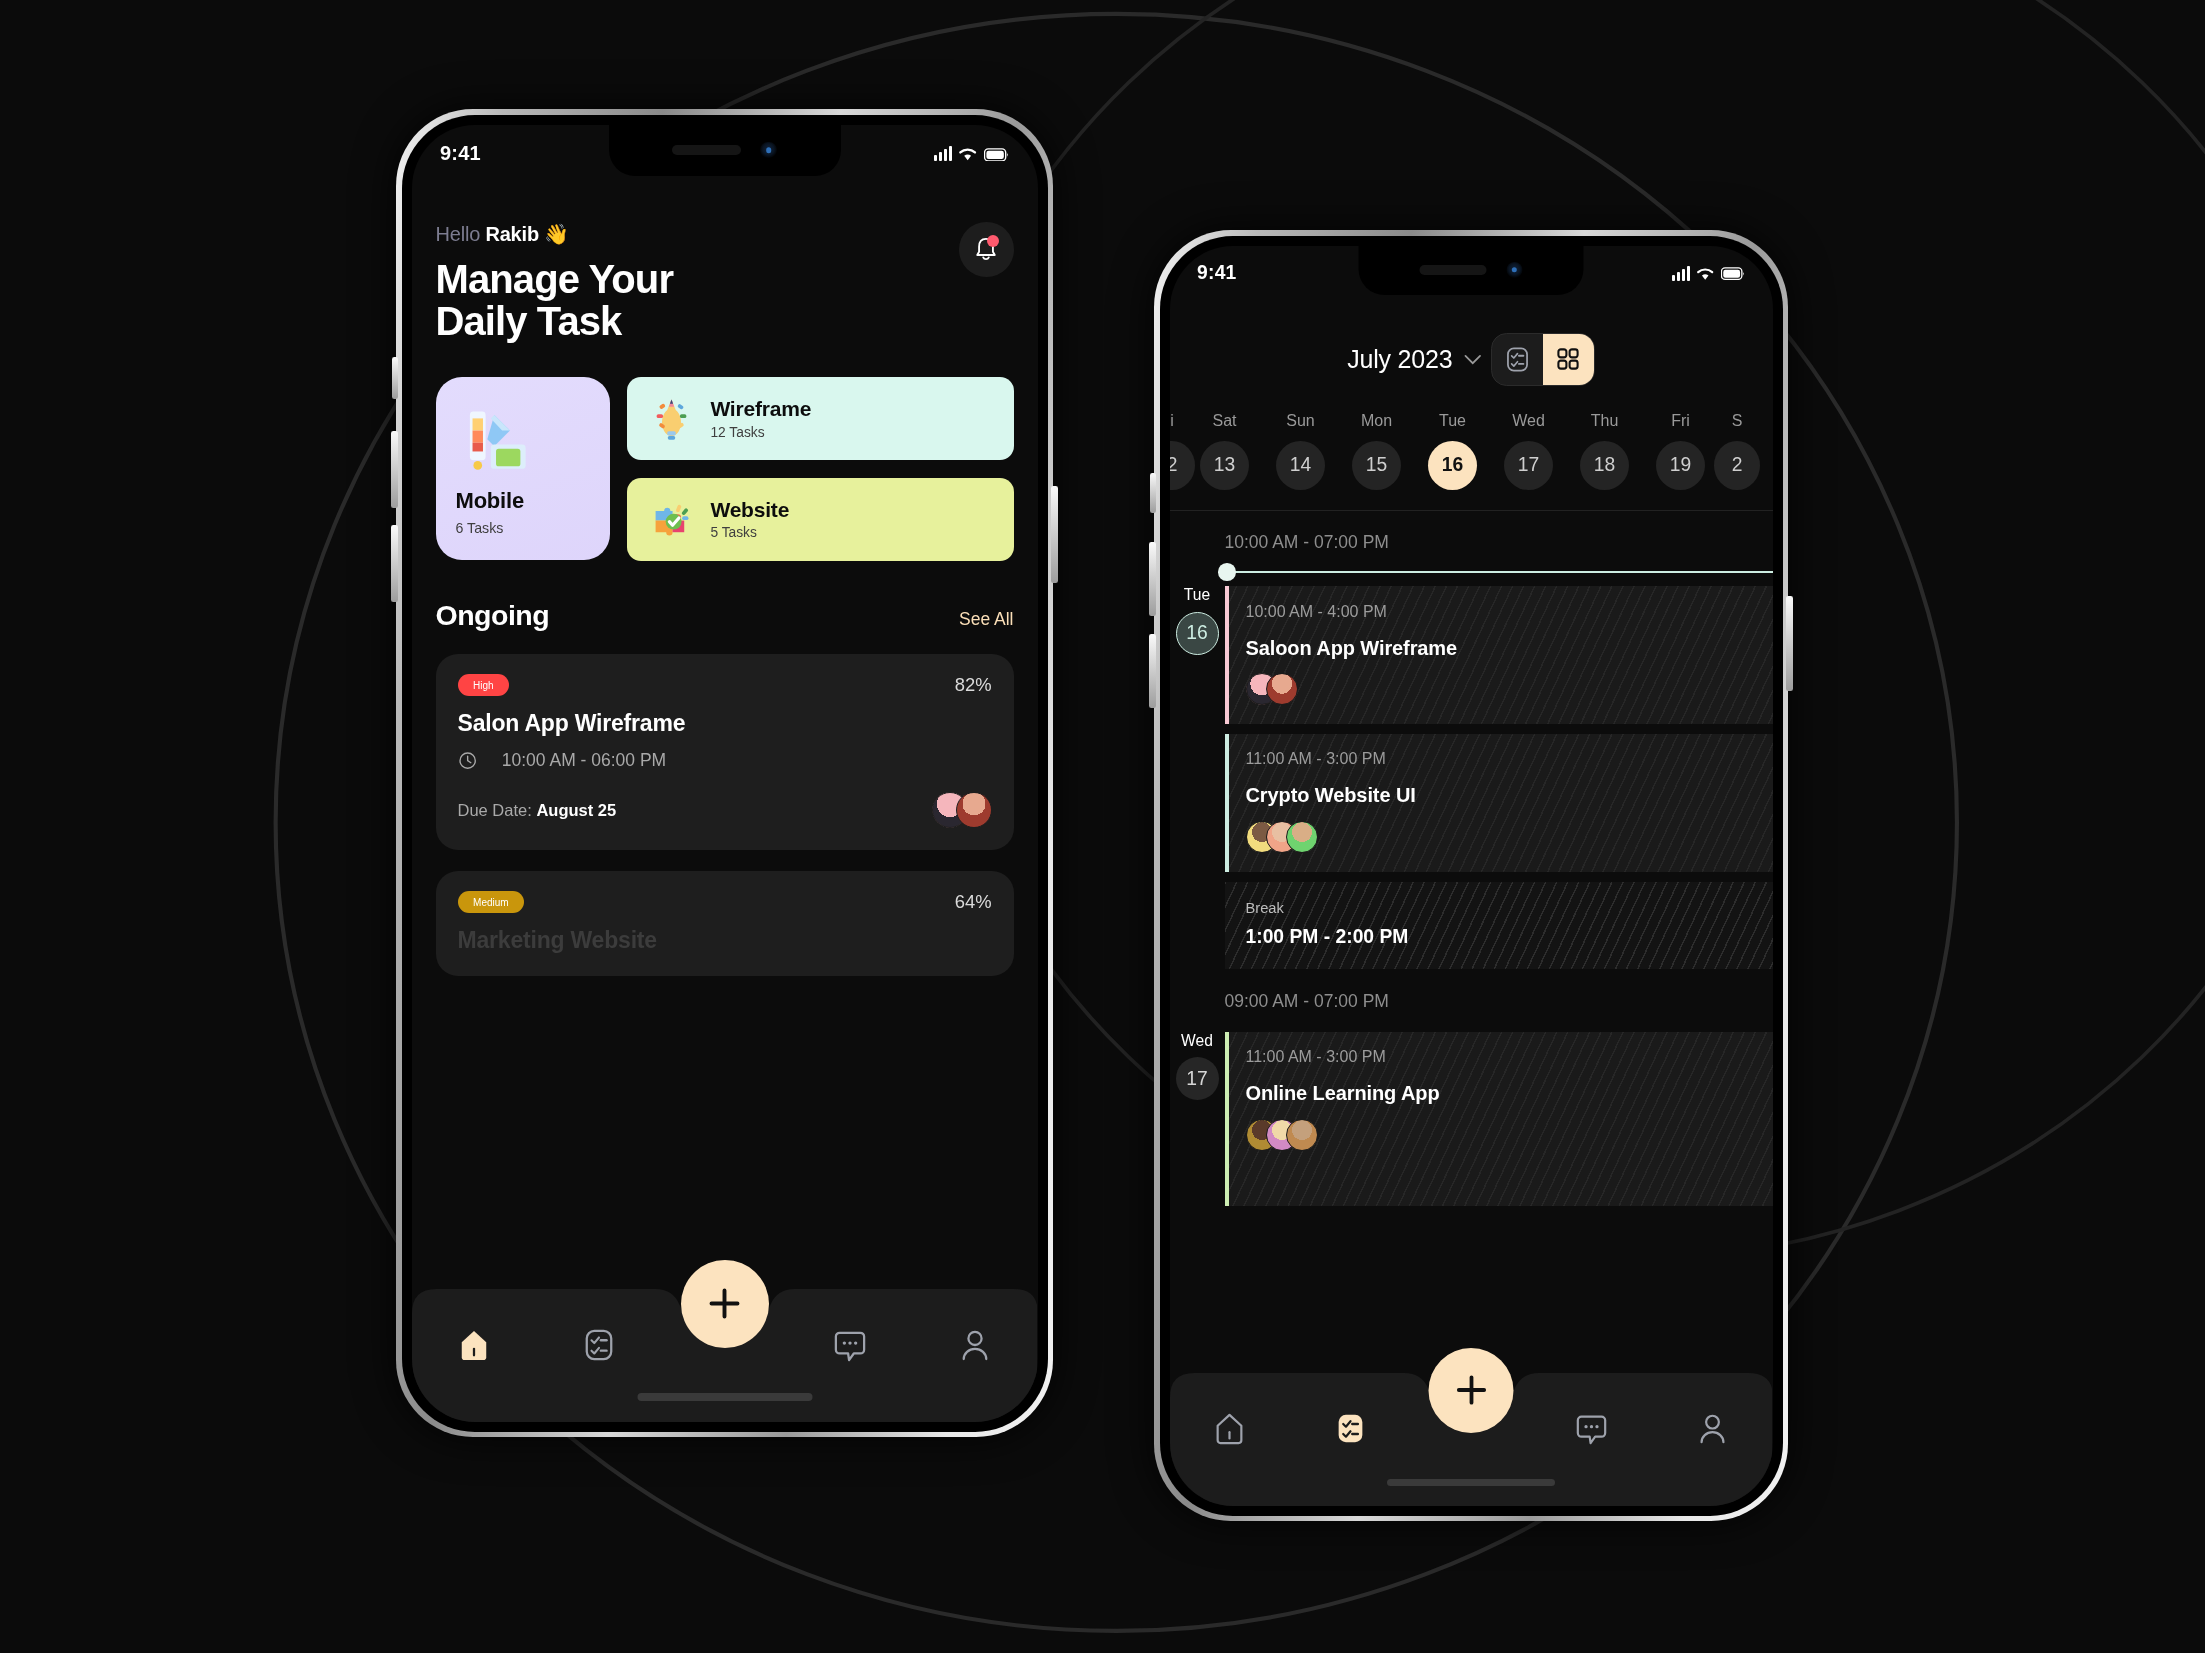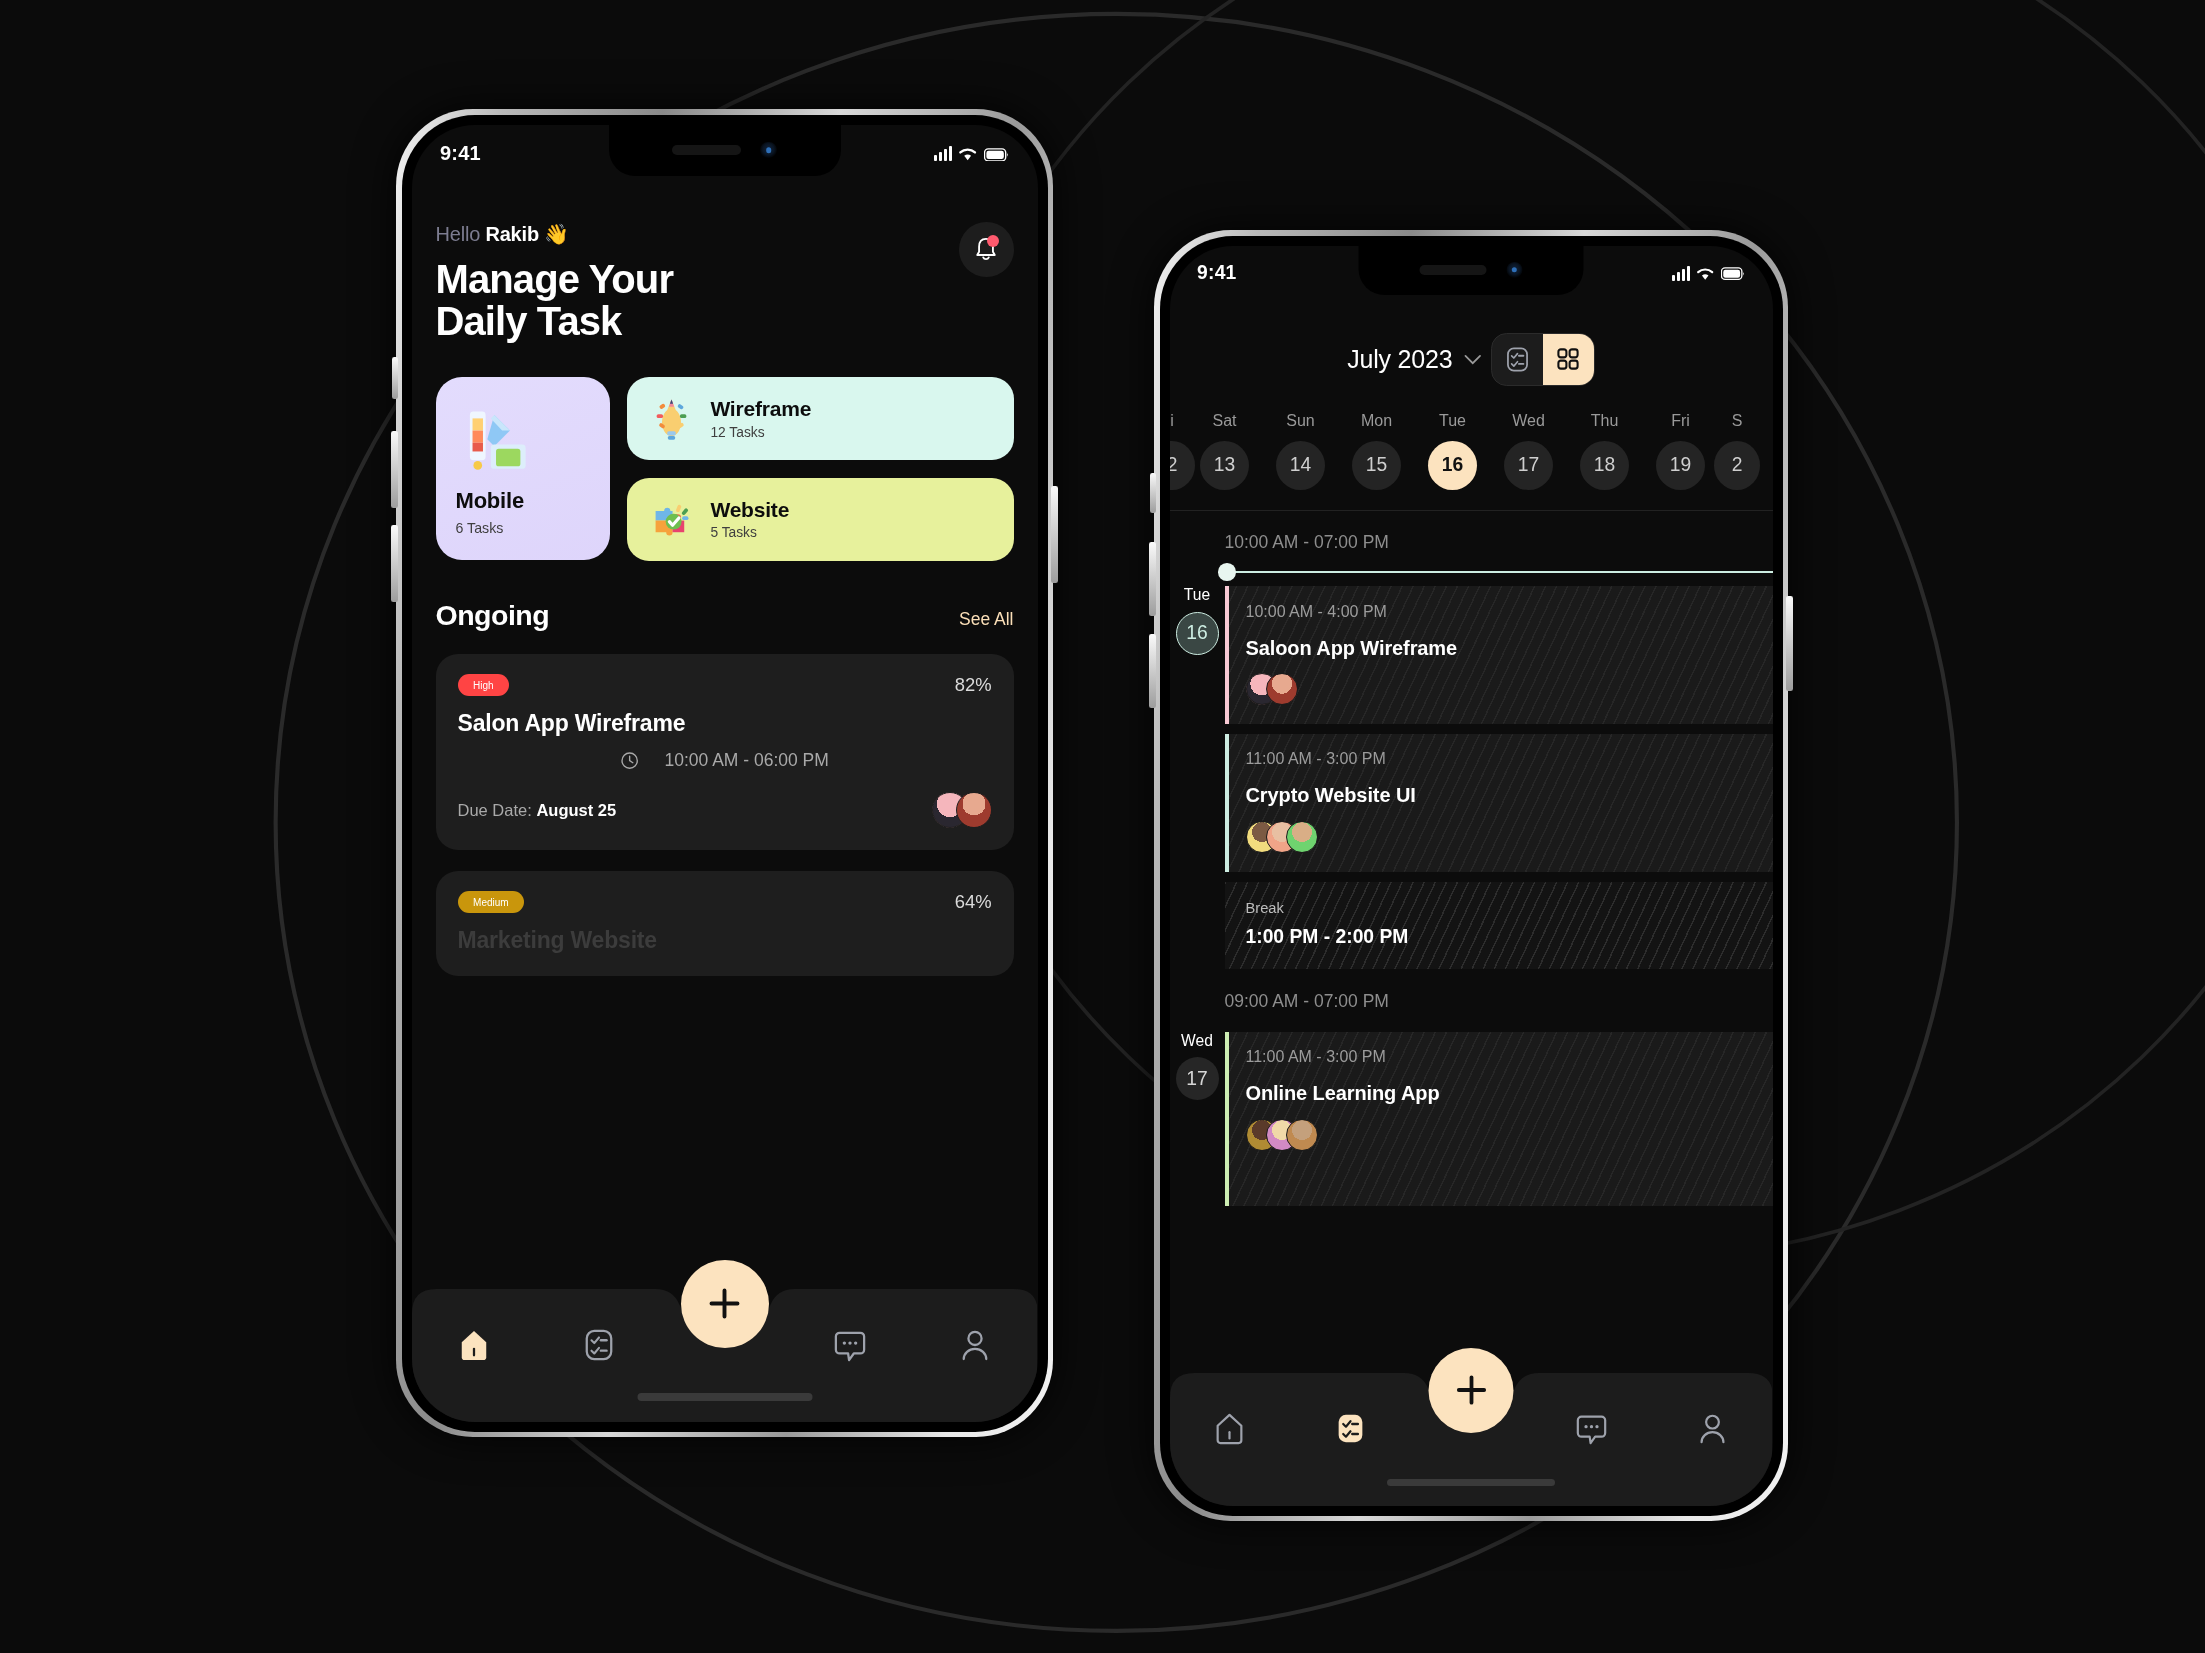--- a/index.html
+++ b/index.html
@@ -77,41 +77,41 @@
   .big-title { font-size:40px; line-height:1.07; font-weight:700; color:#fff; letter-spacing:-0.9px; }
 
   .cards-row { display:flex; gap:17.5px; }
   .card-mobile {
     width:174px; border-radius:26px;
     background:linear-gradient(160deg,#E3DCFD 0%,#DED5FB 100%);
     padding:24px 20px; display:flex; flex-direction:column; justify-content:space-between;
   }
   .card-right-col { flex:1; display:flex; flex-direction:column; gap:17.5px; }
   .mini-card {
-    border-radius:22px; flex:1; display:flex; align-items:center; gap:12px; padding:0 18.4px;
+    border-radius:14px; flex:1; display:flex; align-items:center; gap:12px; padding:0 18.4px;
   }
   .mini-card.wire { background:#D9F7EE; }
   .mini-card.web  { background:#E7F19C; }
   .cc-title { font-size:21px; font-weight:700; color:#0D0D0D; letter-spacing:-0.2px; }
   .cc-sub   { font-size:13.8px; color:#3f3f3f; margin-top:3.7px; }
   .card-mobile .cc-title { font-size:22px; }
   .card-mobile .cc-sub { font-size:14.2px; margin-top:6.4px; }
 
   .section-row { display:flex; align-items:baseline; justify-content:space-between; }
   .sec-title { font-size:28.5px; font-weight:700; color:#fff; letter-spacing:-0.5px; }
   .see-all { font-size:17.5px; color:#FBDFB8; }
 
   .task-card { background:#1E1E1E; border-radius:22px; padding:20px 22px 22px; }
   .tc-top { display:flex; align-items:center; justify-content:space-between; }
   .pill { border-radius:15.6px; padding:5.5px 15.6px; font-size:10px; color:#fff; font-weight:500; }
   .pill.high { background:#FF4444; }
   .pill.medium { background:#C9960C; }
   .pct { font-size:18.4px; color:#DBDBDB; }
   .tc-title { font-size:23px; font-weight:600; color:#fff; margin-top:13.8px; letter-spacing:-0.2px; }
-  .tc-time { display:flex; align-items:center; gap:25px; margin-top:13px; font-size:17.5px; color:#A9A9A9;justify-content:center; }
+  .tc-time { display:flex; align-items:center; gap:25px; margin-top:13px; font-size:17.5px; color:#A9A9A9; }
   .tc-due  { display:flex; align-items:center; justify-content:space-between; margin-top:21px; }
   .due-label { font-size:16.5px; color:#A9A9A9; }
   .due-label b { color:#fff; font-weight:600; }
 
   .avatars { display:flex; }
   .avatars .av { border-radius:50%; border:1.8px solid #1E1E1E; background-size:cover; }
   .avatars .av + .av { margin-left:-12px; }
 
   
   .tabbar { position:absolute; left:0; right:0; bottom:0; height:133px; z-index:25; }

